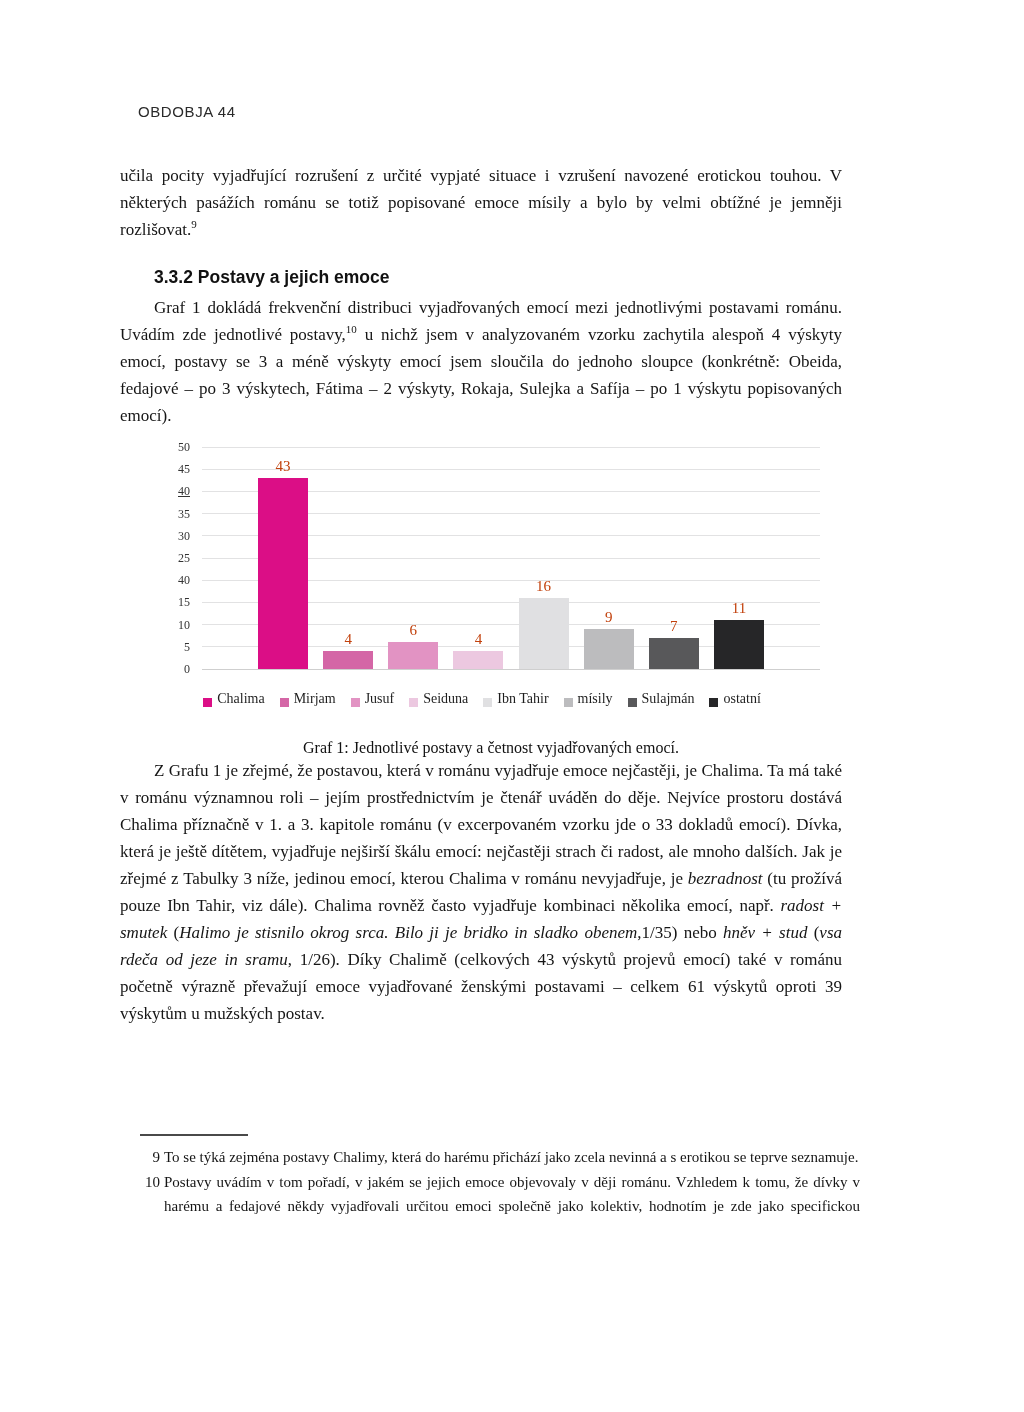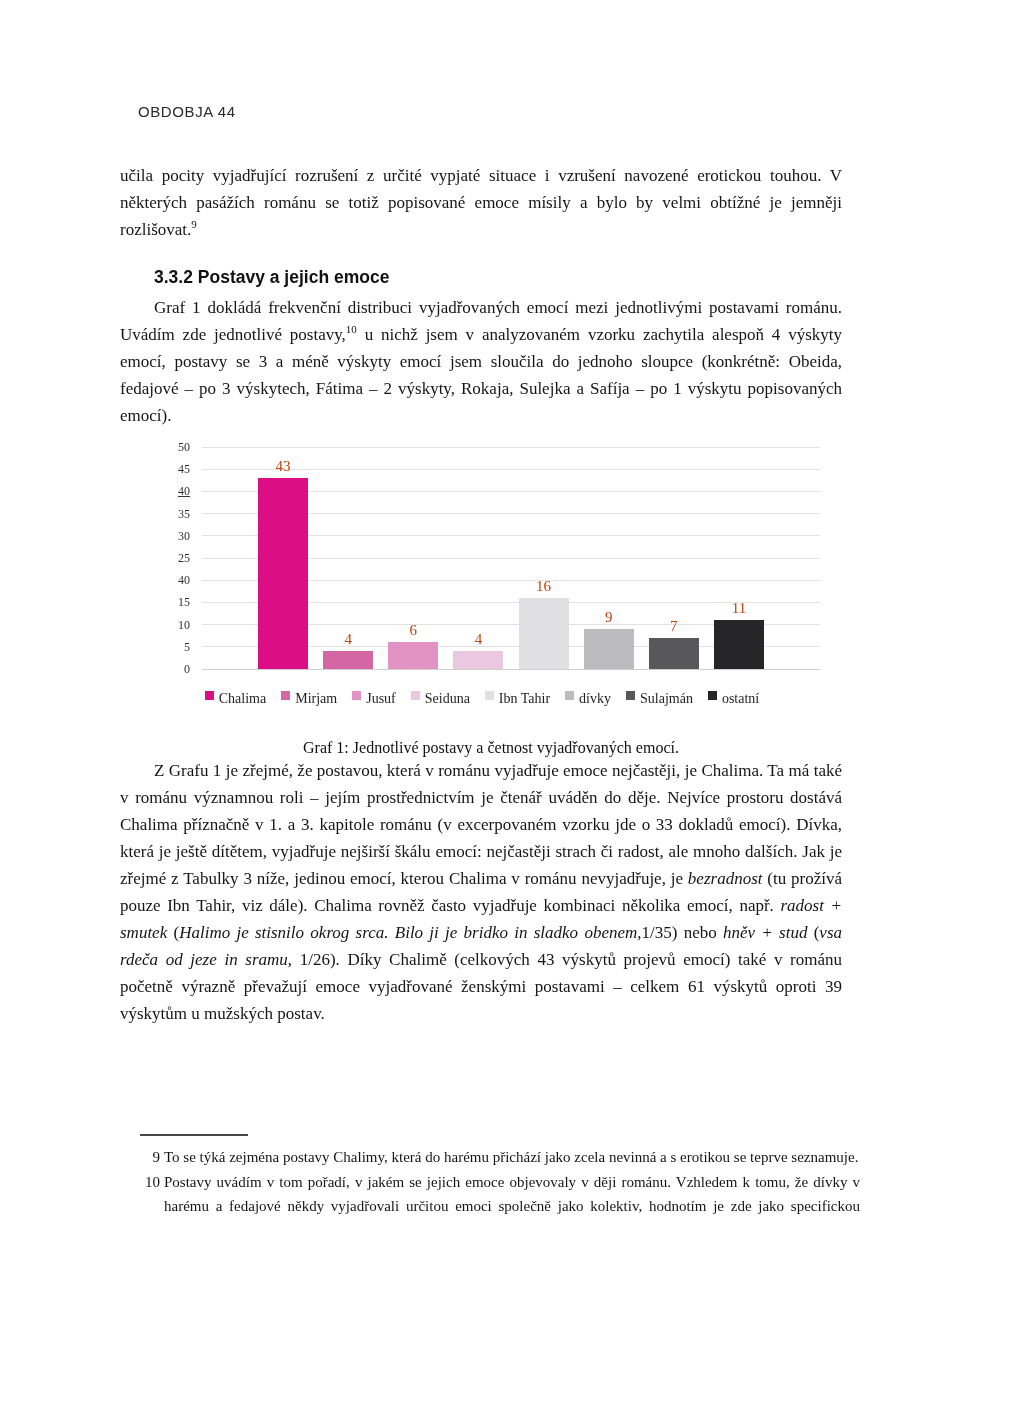--- a/index.html
+++ b/index.html
@@ -41,21 +41,21 @@
   .bars{position:absolute;left:0;right:0;top:0;bottom:0;
         display:flex;justify-content:space-between;align-items:flex-end;
         padding:0 56px;}
   .bar-slot{display:flex;flex-direction:column;justify-content:flex-end;
             align-items:center;height:100%;width:50px;flex:none;}
   .bar-value{font-size:15px;line-height:17px;color:#c2410c;margin-bottom:3px;}
   .bar{width:50px;}
   .legend{position:absolute;left:0;right:0;top:250px;
           display:flex;justify-content:center;gap:15px;
           font-size:14px;color:#1e1e1e;white-space:nowrap;}
-  .legend-item{display:inline-flex;align-items:flex-start;gap:5px;}
+  .legend-item{display:inline-flex;align-items:flex-end;gap:5px;}
   .swatch{width:9px;height:9px;display:inline-block;flex:none;}
   .caption{margin:26px 0 0 20px;font-size:16px;color:#111;text-align:center;}
 
   
   .footnotes{position:absolute;left:138px;top:1134px;width:722px;}
   .fn-rule{width:108px;height:2px;background:#4a4a4a;margin:0 0 9px 2px;}
   .fn-row{display:flex;font-size:15px;line-height:24.5px;}
   .fn-num{width:22px;flex:none;text-align:right;}
   .fn-text{flex:1;margin-left:4px;text-align:justify;}
 
@@ -160,21 +160,21 @@
             <span class="legend-item">
               <span class="swatch" style="background: rgb(236, 200, 224);"></span>
               <span>Seiduna</span>
             </span>
             <span class="legend-item">
               <span class="swatch" style="background: rgb(224, 224, 226);"></span>
               <span>Ibn Tahir</span>
             </span>
             <span class="legend-item">
               <span class="swatch" style="background: rgb(188, 188, 190);"></span>
-              <span>dívky</span>
+              <span>mísily</span>
             </span>
             <span class="legend-item">
               <span class="swatch" style="background: rgb(88, 88, 90);"></span>
               <span>Sulajmán</span>
             </span>
             <span class="legend-item">
               <span class="swatch" style="background: rgb(38, 38, 40);"></span>
               <span>ostatní</span>
             </span>
           </div>

